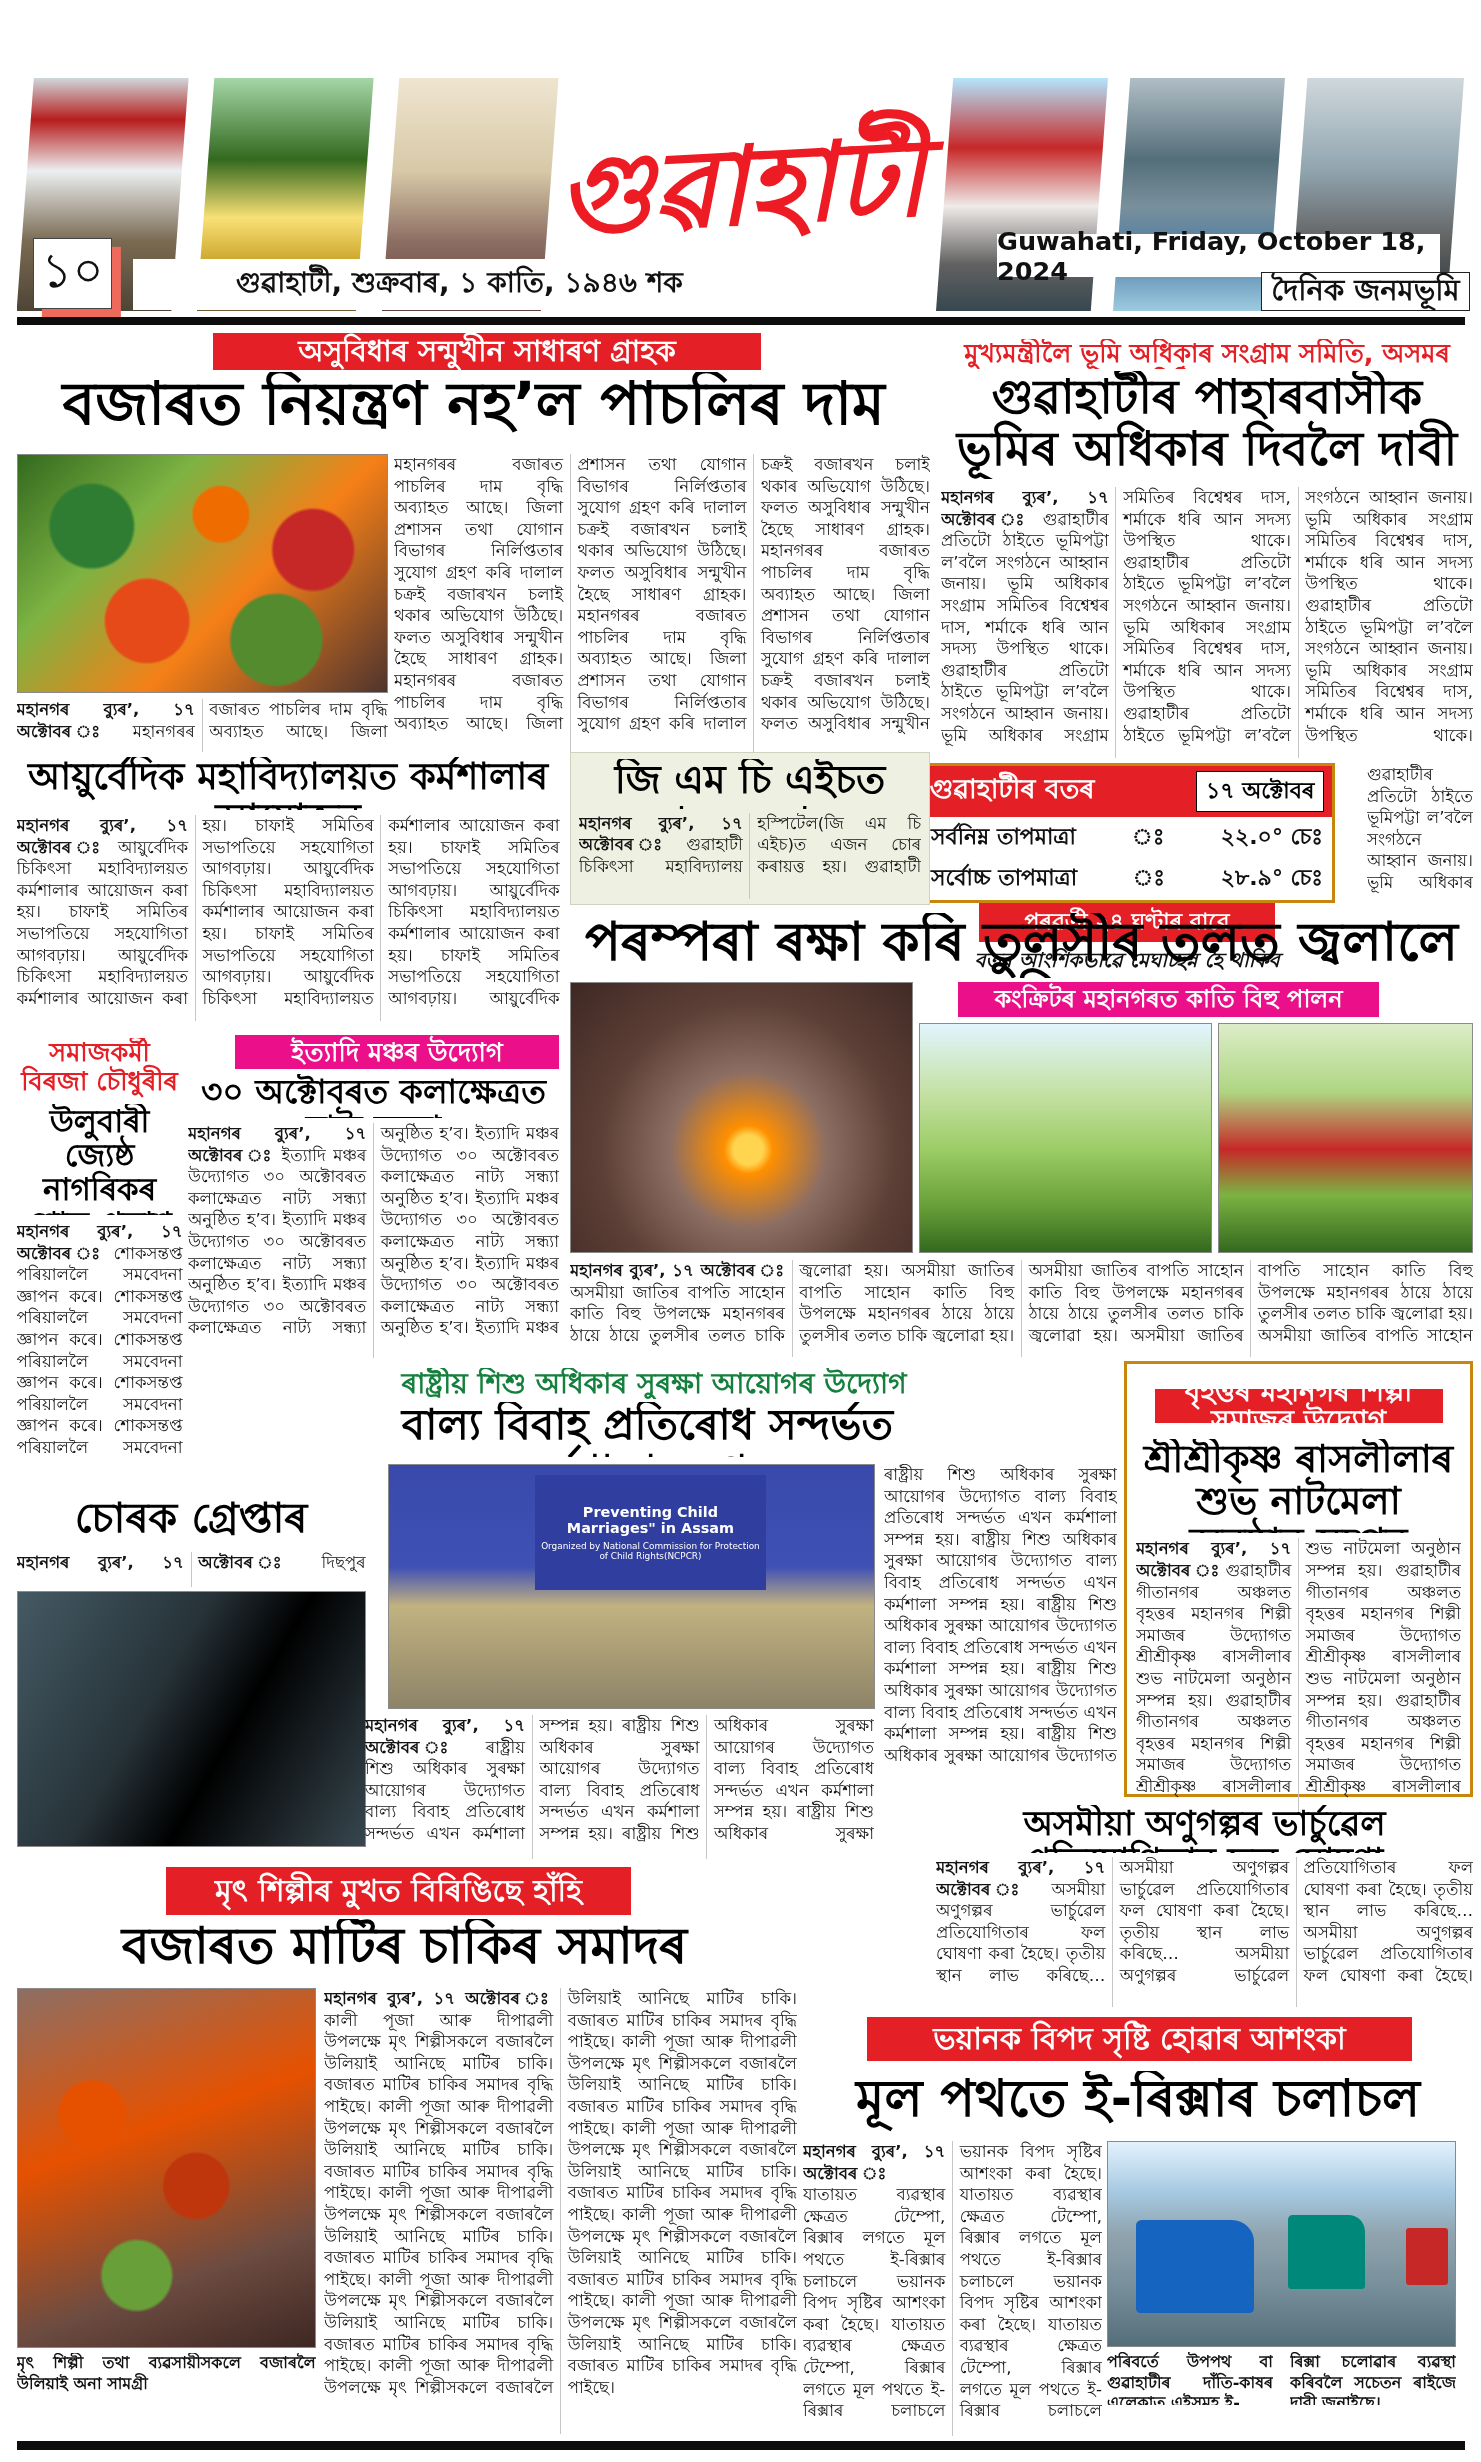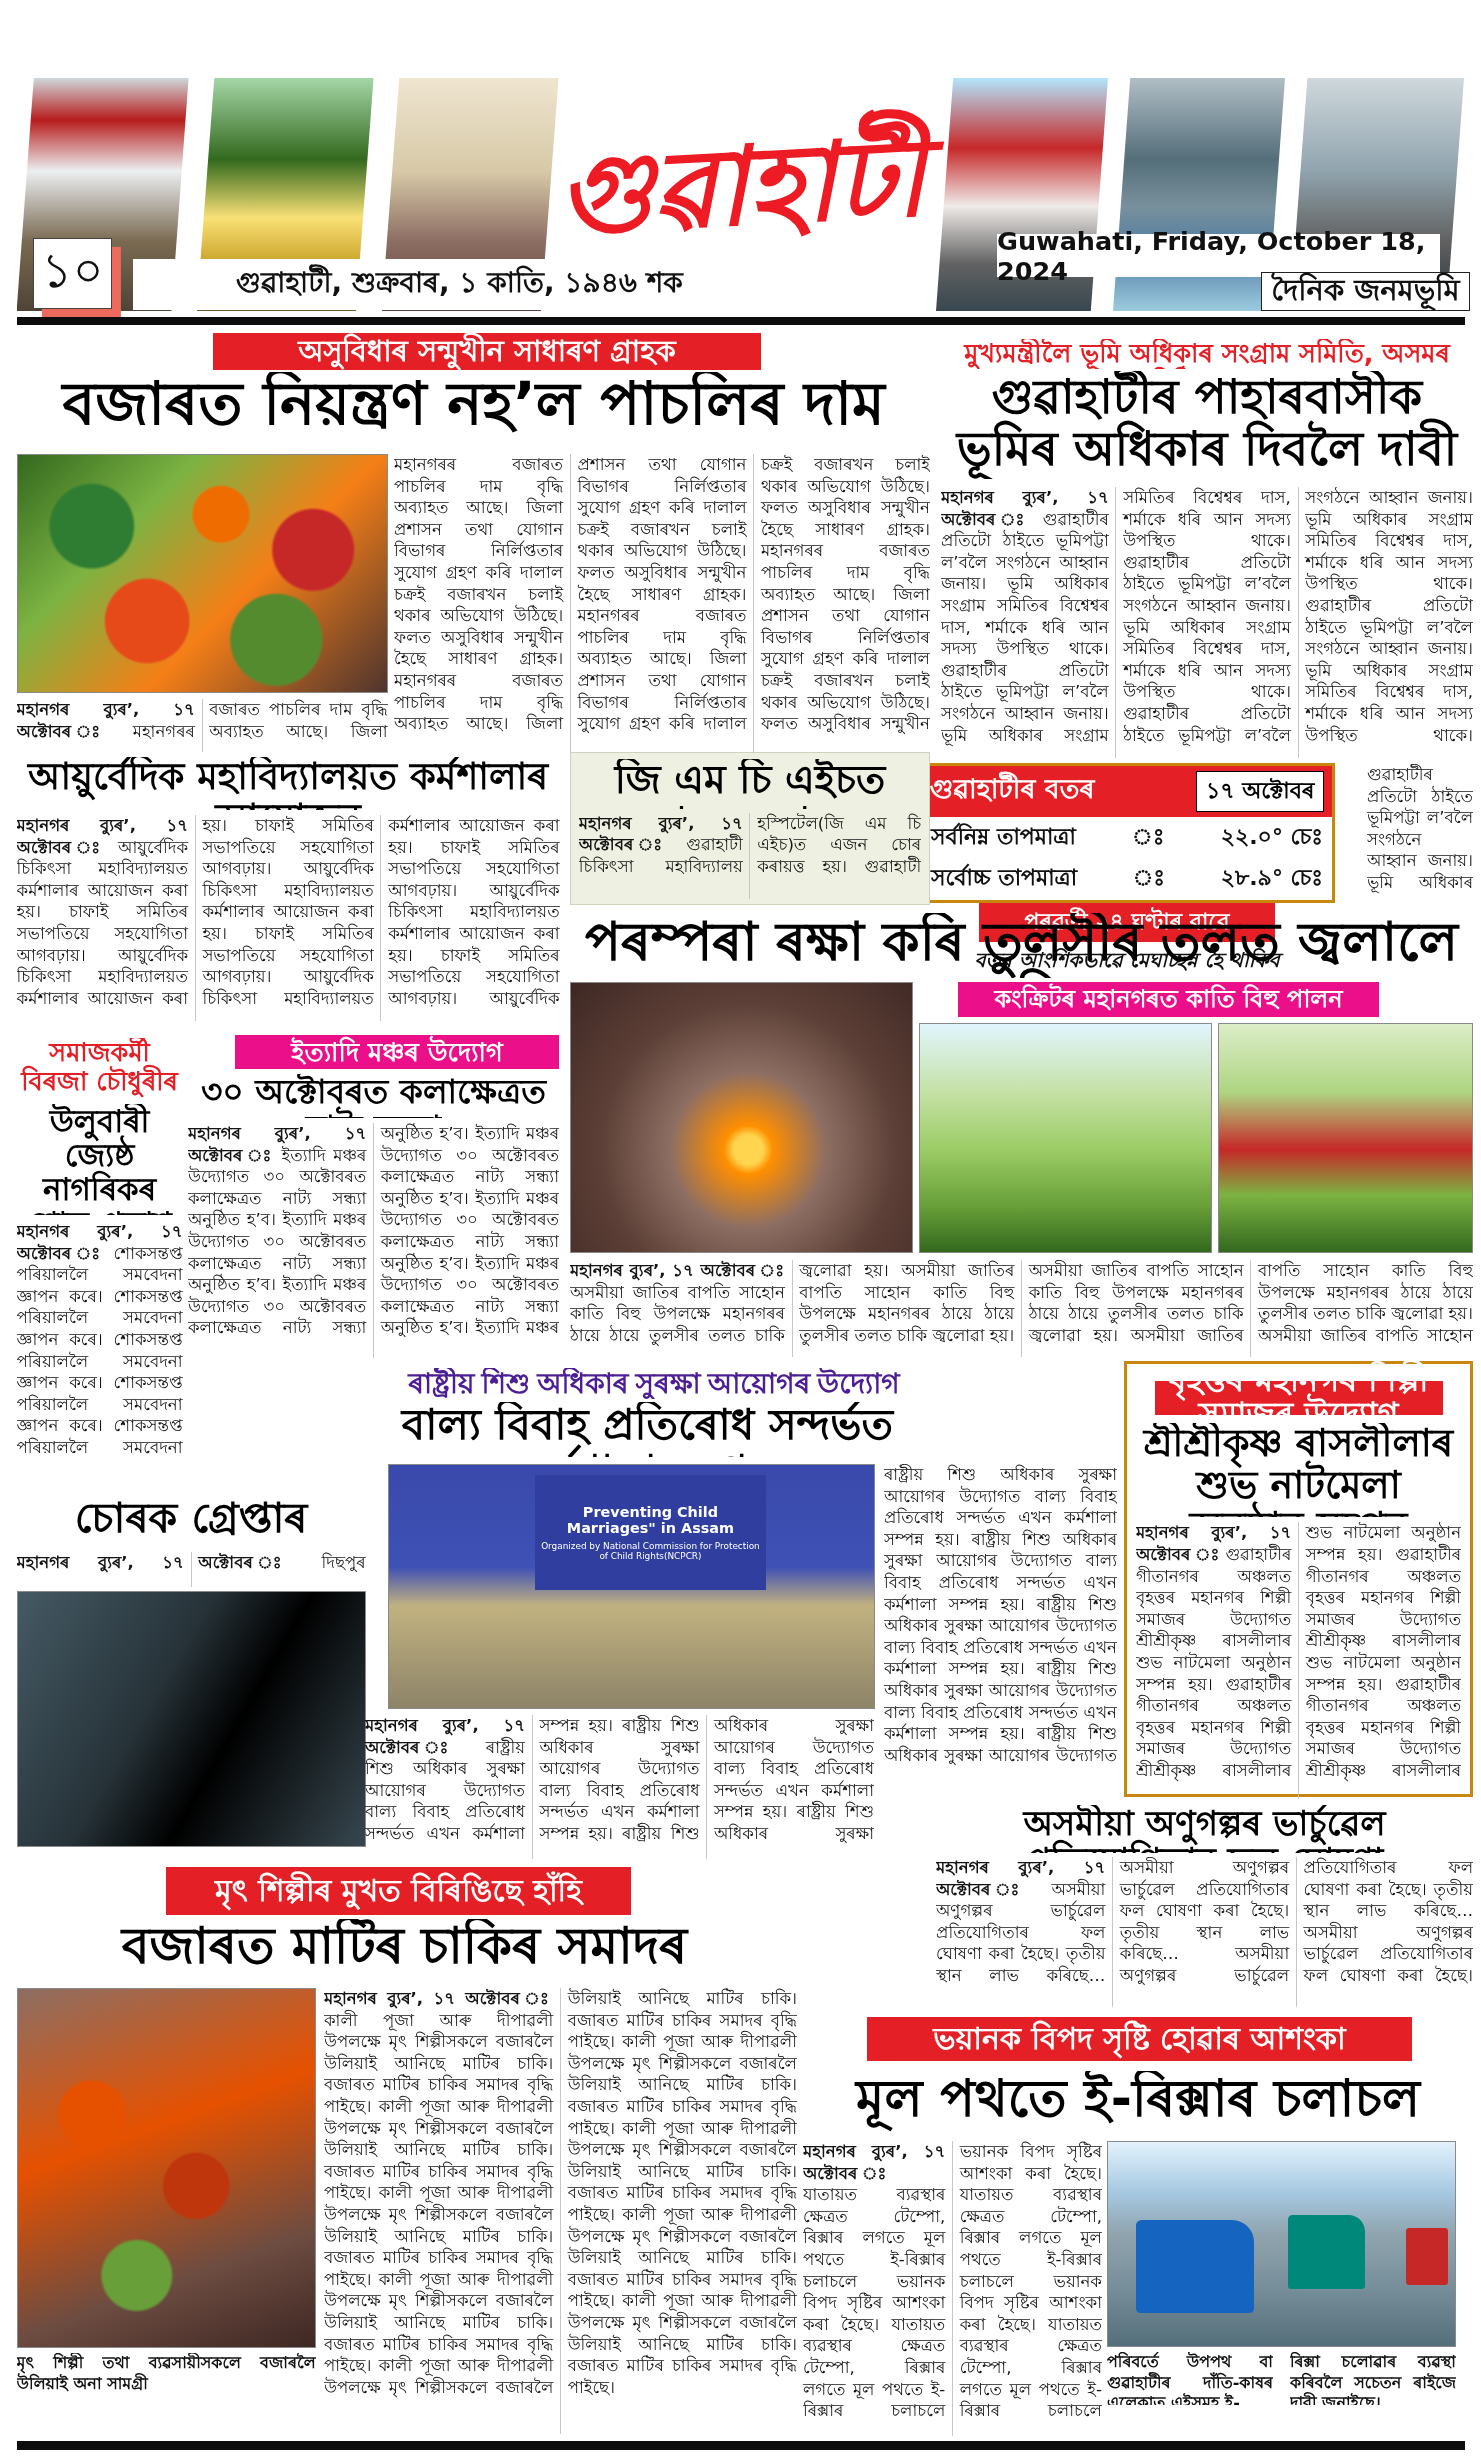--- a/index.html
+++ b/index.html
@@ -36,21 +36,21 @@
   .rick1{position:absolute;left:8%;top:38%;width:34%;height:46%;background:#1565c0;border-radius:5.5px 22px 4.4px 4.4px;}
   .rick2{position:absolute;left:52%;top:36%;width:22%;height:36%;background:#00897b;border-radius:4.4px 16.6px 3.3px 3.3px;}
   .rick3{position:absolute;left:86%;top:42%;width:12%;height:28%;background:#c62828;border-radius:3.3px;}
   
   .ban{color:#fff;font-weight:bold;display:flex;align-items:center;justify-content:center;text-align:center;line-height:1.05;}
   .red{background:#e51f26;}
   .mag{background:#ec0f8a;}
   .hl{font-weight:bold;color:#000;text-align:center;line-height:1.1;overflow:hidden;}
   .kick{font-weight:bold;text-align:center;line-height:1.15;overflow:hidden;}
   .kick.redtx{color:#e51f26;}
-  .kick.blutx{color:#4c1d95;font-family:Liberation Serif, serif;}
+  .kick.blutx{color:#15803d;}
   .body{font-size:16.6px;line-height:21.6px;text-align:justify;color:#141414;overflow:hidden;}
   .c1{columns:1;}
   .c2{columns:2;column-gap:14.4px;column-rule:0.6px solid #c7c7c7;}
   .c3{columns:3;column-gap:14.4px;column-rule:0.6px solid #c7c7c7;}
   .c4{columns:4;column-gap:14.4px;column-rule:0.6px solid #c7c7c7;}
   .dl{font-weight:bold;}
   .cap{font-size:16px;line-height:20.5px;font-weight:bold;text-align:justify;overflow:hidden;}
   
   .whitebox{background:#fff;display:flex;align-items:center;justify-content:center;font-weight:bold;}
   .rule2{border-top:6.6px solid #0d0d0d;border-bottom:2.8px solid #0d0d0d;height:3.9px;}
@@ -187,21 +187,21 @@
     </div>
   </div>
   <div class="abs body c1" style="left:884px;top:1464px;width:233px;height:332px;">
     <span>ৰাষ্ট্ৰীয় শিশু অধিকাৰ সুৰক্ষা আয়োগৰ উদ্যোগত বাল্য বিবাহ প্ৰতিৰোধ সন্দৰ্ভত এখন কৰ্মশালা সম্পন্ন হয়।  ৰাষ্ট্ৰীয় শিশু অধিকাৰ সুৰক্ষা আয়োগৰ উদ্যোগত বাল্য বিবাহ প্ৰতিৰোধ সন্দৰ্ভত এখন কৰ্মশালা সম্পন্ন হয়।  ৰাষ্ট্ৰীয় শিশু অধিকাৰ সুৰক্ষা আয়োগৰ উদ্যোগত বাল্য বিবাহ প্ৰতিৰোধ সন্দৰ্ভত এখন কৰ্মশালা সম্পন্ন হয়।  ৰাষ্ট্ৰীয় শিশু অধিকাৰ সুৰক্ষা আয়োগৰ উদ্যোগত বাল্য বিবাহ প্ৰতিৰোধ সন্দৰ্ভত এখন কৰ্মশালা সম্পন্ন হয়।  ৰাষ্ট্ৰীয় শিশু অধিকাৰ সুৰক্ষা আয়োগৰ উদ্যোগত বাল্য বিবাহ প্ৰতিৰোধ সন্দৰ্ভত এখন কৰ্মশালা সম্পন্ন হয়। </span>
   </div>
   <div class="abs body c3" style="left:365px;top:1715px;width:509px;height:144px;">
     <b class="dl">মহানগৰ ব্যুৰ’, ১৭ অক্টোবৰ ঃ </b><span>ৰাষ্ট্ৰীয় শিশু অধিকাৰ সুৰক্ষা আয়োগৰ উদ্যোগত বাল্য বিবাহ প্ৰতিৰোধ সন্দৰ্ভত এখন কৰ্মশালা সম্পন্ন হয়।  ৰাষ্ট্ৰীয় শিশু অধিকাৰ সুৰক্ষা আয়োগৰ উদ্যোগত বাল্য বিবাহ প্ৰতিৰোধ সন্দৰ্ভত এখন কৰ্মশালা সম্পন্ন হয়।  ৰাষ্ট্ৰীয় শিশু অধিকাৰ সুৰক্ষা আয়োগৰ উদ্যোগত বাল্য বিবাহ প্ৰতিৰোধ সন্দৰ্ভত এখন কৰ্মশালা সম্পন্ন হয়।  ৰাষ্ট্ৰীয় শিশু অধিকাৰ সুৰক্ষা আয়োগৰ উদ্যোগত বাল্য বিবাহ প্ৰতিৰোধ সন্দৰ্ভত এখন কৰ্মশালা সম্পন্ন হয়। </span>
   </div>
 
   <div class="abs rasbox" style="left:1124px;top:1361px;width:349px;height:436px;padding:8.9px;">
-    <div class="ban red" style="width:288px;height:34px;margin:8px auto;font-size:32px;">বৃহত্তৰ মহানগৰ শিল্পী সমাজৰ উদ্যোগ</div>
+    <div class="ban red" style="width:288px;height:34px;margin:16px auto;font-size:28px;">বৃহত্তৰ মহানগৰ শিল্পী সমাজৰ উদ্যোগ</div>
     <div class="hl" style="font-size:38px;height:94px;margin-top:7.8px;">শ্ৰীশ্ৰীকৃষ্ণ ৰাসলীলাৰ শুভ নাটমেলা অনুষ্ঠান সম্পন্ন</div>
     <div class="body c2" style="height:277px;margin-top:5.5px;">
       <b class="dl">মহানগৰ ব্যুৰ’, ১৭ অক্টোবৰ ঃ </b><span>গুৱাহাটীৰ গীতানগৰ অঞ্চলত বৃহত্তৰ মহানগৰ শিল্পী সমাজৰ উদ্যোগত শ্ৰীশ্ৰীকৃষ্ণ ৰাসলীলাৰ শুভ নাটমেলা অনুষ্ঠান সম্পন্ন হয়।  গুৱাহাটীৰ গীতানগৰ অঞ্চলত বৃহত্তৰ মহানগৰ শিল্পী সমাজৰ উদ্যোগত শ্ৰীশ্ৰীকৃষ্ণ ৰাসলীলাৰ শুভ নাটমেলা অনুষ্ঠান সম্পন্ন হয়।  গুৱাহাটীৰ গীতানগৰ অঞ্চলত বৃহত্তৰ মহানগৰ শিল্পী সমাজৰ উদ্যোগত শ্ৰীশ্ৰীকৃষ্ণ ৰাসলীলাৰ শুভ নাটমেলা অনুষ্ঠান সম্পন্ন হয়।  গুৱাহাটীৰ গীতানগৰ অঞ্চলত বৃহত্তৰ মহানগৰ শিল্পী সমাজৰ উদ্যোগত শ্ৰীশ্ৰীকৃষ্ণ ৰাসলীলাৰ শুভ নাটমেলা অনুষ্ঠান সম্পন্ন হয়।  গুৱাহাটীৰ গীতানগৰ অঞ্চলত বৃহত্তৰ মহানগৰ শিল্পী সমাজৰ উদ্যোগত শ্ৰীশ্ৰীকৃষ্ণ ৰাসলীলাৰ শুভ নাটমেলা অনুষ্ঠান সম্পন্ন হয়।  গুৱাহাটীৰ গীতানগৰ অঞ্চলত বৃহত্তৰ মহানগৰ শিল্পী সমাজৰ উদ্যোগত শ্ৰীশ্ৰীকৃষ্ণ ৰাসলীলাৰ শুভ নাটমেলা অনুষ্ঠান সম্পন্ন হয়। </span>
     </div>
   </div>
 
   <div class="abs hl" style="left:936px;top:1805px;width:537px;height:48px;font-size:34px;">অসমীয়া অণুগল্পৰ ভাৰ্চুৱেল প্ৰতিযোগিতাৰ ফল ঘোষণা</div>
   <div class="abs body c3" style="left:936px;top:1857px;width:537px;height:150px;">
     <b class="dl">মহানগৰ ব্যুৰ’, ১৭ অক্টোবৰ ঃ </b><span>অসমীয়া অণুগল্পৰ ভাৰ্চুৱেল প্ৰতিযোগিতাৰ ফল ঘোষণা কৰা হৈছে। তৃতীয় স্থান লাভ কৰিছে…  অসমীয়া অণুগল্পৰ ভাৰ্চুৱেল প্ৰতিযোগিতাৰ ফল ঘোষণা কৰা হৈছে। তৃতীয় স্থান লাভ কৰিছে…  অসমীয়া অণুগল্পৰ ভাৰ্চুৱেল প্ৰতিযোগিতাৰ ফল ঘোষণা কৰা হৈছে। তৃতীয় স্থান লাভ কৰিছে…  অসমীয়া অণুগল্পৰ ভাৰ্চুৱেল প্ৰতিযোগিতাৰ ফল ঘোষণা কৰা হৈছে। তৃতীয় স্থান লাভ কৰিছে…  অসমীয়া অণুগল্পৰ ভাৰ্চুৱেল প্ৰতিযোগিতাৰ ফল ঘোষণা কৰা হৈছে। তৃতীয় স্থান লাভ কৰিছে… </span>
   </div>

